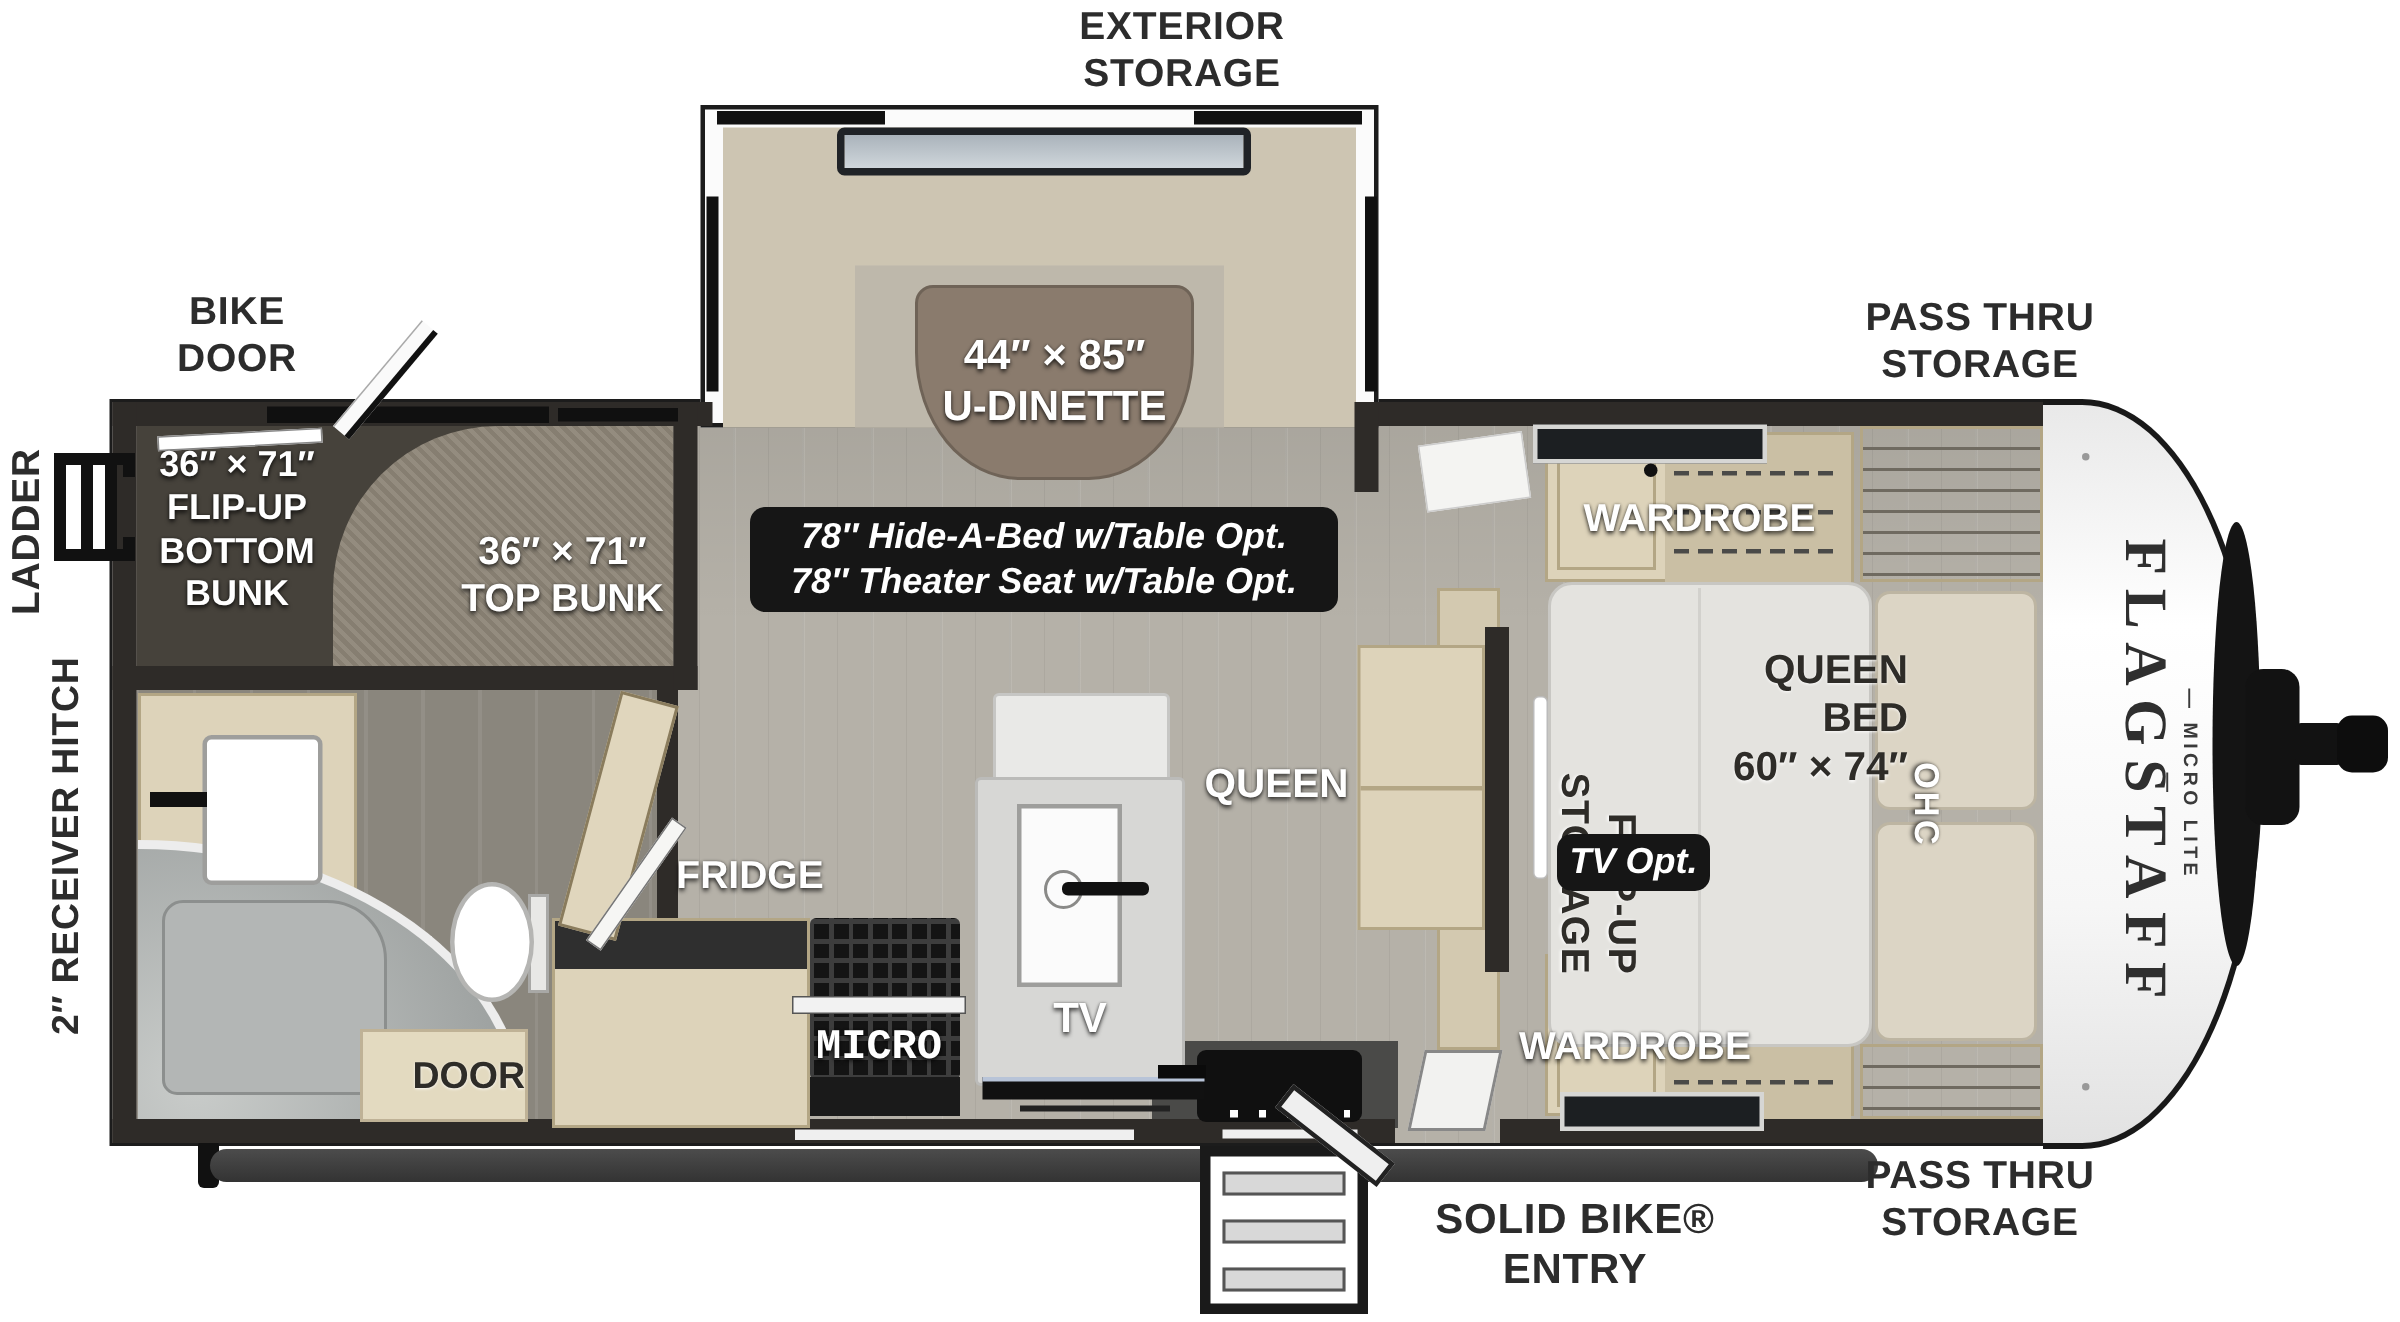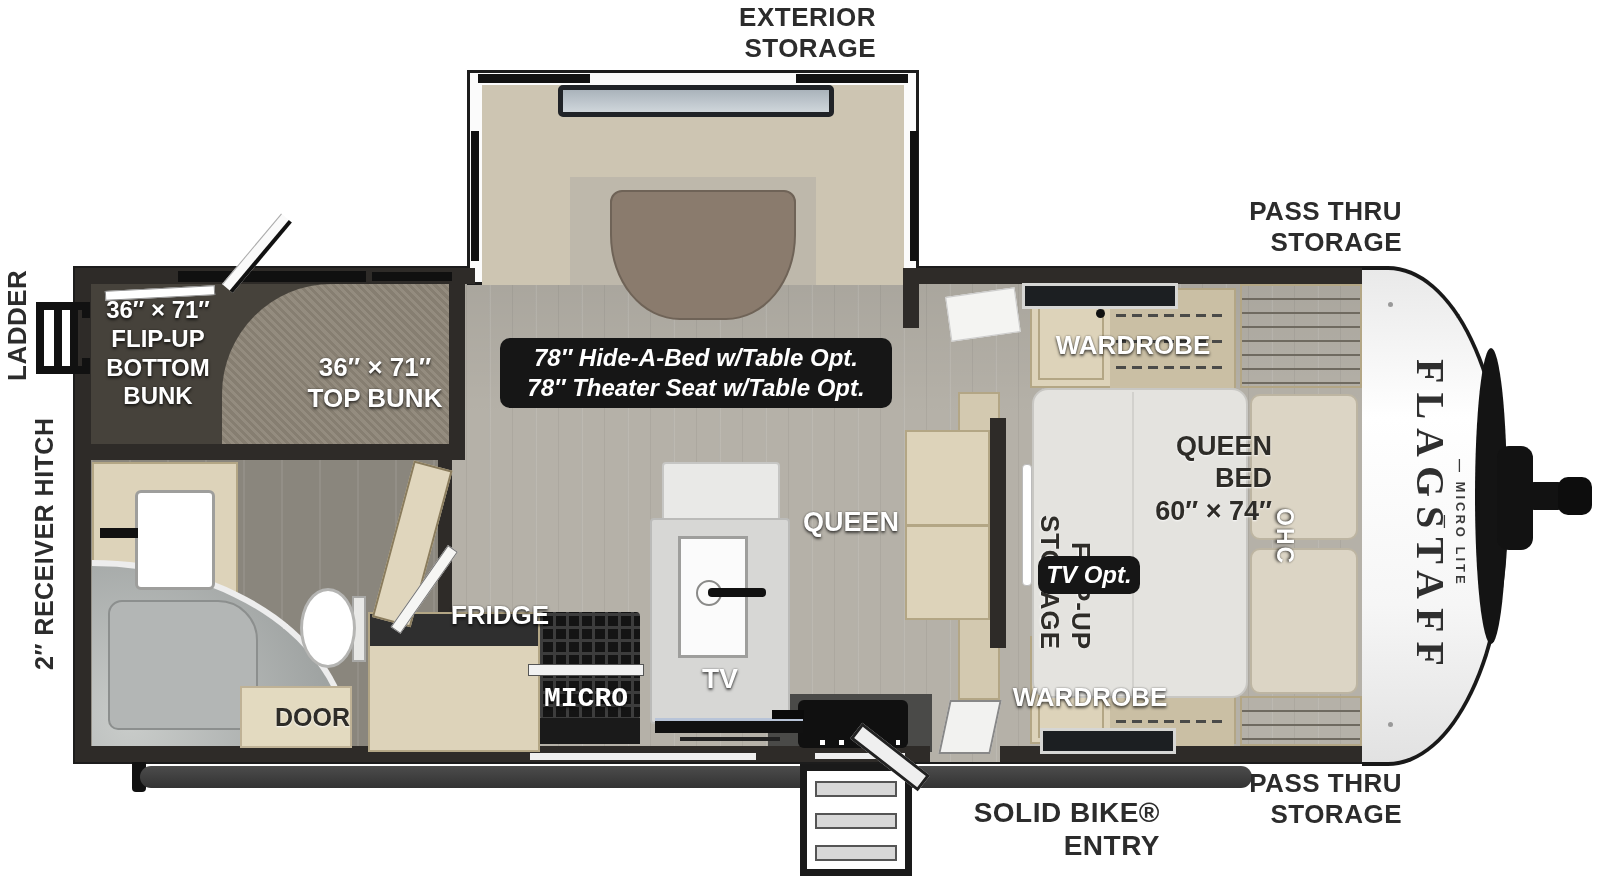--- a/index.html
+++ b/index.html
@@ -1,20 +1,20 @@
 <!DOCTYPE html>
 <html><head>
 <meta charset="utf-8">
 <style>
   html,body{margin:0;padding:0;background:#ffffff;}
   .stage{position:relative;width:1600px;height:881px;background:#ffffff;overflow:hidden;
          font-family:"Liberation Sans", sans-serif;}
   .abs{position:absolute;box-sizing:border-box;}
   
-  .lbl-ext{color:#2c2c2c;font-weight:bold;text-align:right;white-space:pre-line;
+  .lbl-ext{color:#2c2c2c;font-weight:bold;text-align:center;white-space:pre-line;
            line-height:1.18;letter-spacing:.5px;z-index:9;}
   .lbl-int{color:#ffffff;font-weight:bold;text-align:center;white-space:pre-line;line-height:1.2;
            text-shadow:0 2px 3px rgba(0,0,0,.65),0 0 2px rgba(0,0,0,.45);z-index:8;}
   .lbl-dark{color:#2e2c28;font-weight:bold;text-align:right;white-space:pre-line;line-height:1.2;
            text-shadow:0 1px 2px rgba(255,255,255,.85);z-index:8;}
   .vrot{writing-mode:vertical-rl;transform:rotate(180deg);} 
   .vcw{writing-mode:vertical-rl;}                            
   .badge{background:#161616;color:#fff;font-weight:bold;font-style:italic;text-align:center;
          white-space:pre-line;border-radius:10px;z-index:10;line-height:1.25;
          display:flex;align-items:center;justify-content:center;}
@@ -38,20 +38,22 @@
   .win-frame{background:#1c1f22;border:3px solid #d6d6d4;z-index:6;}
   .win-white{background:#efefef;z-index:6;}
 </style>
 </head>
 <body>
 
 <div class="stage">
 
   <div class="abs lbl-ext" style="left:700px;top:2px;width:176px;font-size:26px;">EXTERIOR
 STORAGE</div>
+  <div class="abs lbl-ext" style="left:110px;top:192px;width:96px;font-size:26px;">BIKE
+DOOR</div>
   <div class="abs lbl-ext" style="left:1238px;top:196px;width:164px;font-size:26px;">PASS THRU
 STORAGE</div>
   <div class="abs lbl-ext" style="left:1238px;top:768px;width:164px;font-size:26px;">PASS THRU
 STORAGE</div>
   <div class="abs lbl-ext vrot" style="left:2px;top:270px;height:168px;width:34px;font-size:26px;">LADDER</div>
   <div class="abs lbl-ext vrot" style="left:30px;top:418px;height:292px;width:34px;font-size:25px;">2″ RECEIVER HITCH</div>
   <div class="abs lbl-ext" style="left:940px;top:796px;width:220px;font-size:28px;">SOLID BIKE®
 ENTRY</div>
 
   <div class="abs" style="left:36px;top:302px;width:52px;height:72px;border-top:8px solid #111;border-bottom:8px solid #111;border-left:8px solid #111;z-index:7;">
@@ -66,20 +68,22 @@
     <div class="abs" style="left:326px;top:1px;width:112px;height:9px;background:#111;"></div>
     <div class="abs" style="left:12px;top:12px;width:422px;height:200px;background:#cdc5b2;">
       <div class="abs" style="left:88px;top:92px;width:246px;height:108px;background:#beb8ab;"></div>
     </div>
     <div class="abs" style="left:88px;top:12px;width:276px;height:32px;background:linear-gradient(180deg,#aab3bb,#cfd6db);border:5px solid #202327;border-radius:5px;z-index:4;"></div>
     <div class="abs win-dark" style="left:1px;top:58px;width:8px;height:130px;"></div>
     <div class="abs win-dark" style="left:440px;top:58px;width:8px;height:130px;"></div>
   </div>
 
   <div class="abs" style="left:610px;top:190px;width:186px;height:130px;background:#8a7b6d;border:2px solid #6f6357;border-radius:12px 12px 70px 70px / 12px 12px 85px 85px;z-index:7;"></div>
+  <div class="abs lbl-int" style="left:610px;top:220px;width:186px;font-size:28px;z-index:8;">44″ × 85″
+U-DINETTE</div>
 
   <div class="abs floor-main" style="left:75px;top:268px;width:1300px;height:494px;outline:2px solid #1c1c1c;"></div>
 
   <div class="abs bunkroom" style="left:91px;top:284px;width:358px;height:160px;"></div>
   <div class="abs carpet" style="left:222px;top:284px;width:227px;height:172px;"></div>
   <div class="abs" style="left:105px;top:288px;width:110px;height:10px;background:#fff;border:1px solid #888;transform:rotate(-3deg);z-index:4;"></div>
   <div class="abs floor-bath" style="left:91px;top:460px;width:361px;height:286px;"></div>
 
   <div class="abs wall" style="left:75px;top:268px;width:400px;height:16px;"></div>
   <div class="abs wall" style="left:911px;top:268px;width:464px;height:16px;"></div>
@@ -117,21 +121,21 @@
   <div class="abs" style="left:352px;top:596px;width:14px;height:66px;background:#e8e8e6;border:2px solid #a8a8a6;z-index:5;"></div>
   <div class="abs" style="left:300px;top:588px;width:56px;height:80px;background:#fff;border:3px solid #b5b5b3;border-radius:50%;z-index:5;"></div>
   <div class="abs wood-lt" style="left:240px;top:686px;width:112px;height:62px;z-index:5;"></div>
   <div class="abs lbl-dark" style="left:242px;top:702px;width:108px;font-size:25px;z-index:8;">DOOR</div>
   <div class="abs" style="left:448px;top:545px;width:12px;height:100px;background:#f6f6f4;border:1px solid #777;transform:rotate(35deg);transform-origin:top left;z-index:6;"></div>
 
   <div class="abs wood" style="left:368px;top:612px;width:172px;height:140px;z-index:5;">
     <div class="abs" style="left:0;top:0;width:100%;height:32px;background:#2f2f2f;"></div>
   </div>
   <div class="abs" style="left:372px;top:455px;width:40px;height:162px;background:#e0d6bd;border:2px solid #8a7c5d;transform:rotate(15deg);transform-origin:bottom left;z-index:5;"></div>
-  <div class="abs lbl-int" style="left:438px;top:568px;width:124px;font-size:26px;margin-top:32px;">FRIDGE</div>
+  <div class="abs lbl-int" style="left:438px;top:568px;width:124px;font-size:26px;">FRIDGE</div>
 
   <div class="abs" style="left:540px;top:612px;width:100px;height:108px;background:#141414;border-radius:4px;z-index:5;
        background-image:repeating-linear-gradient(0deg,#3d3d3d 0 3px,rgba(0,0,0,0) 3px 13px),repeating-linear-gradient(90deg,#3d3d3d 0 3px,rgba(0,0,0,0) 3px 13px);"></div>
   <div class="abs" style="left:528px;top:664px;width:116px;height:12px;background:#f2f2f2;border:1px solid #555;z-index:6;"></div>
   <div class="abs" style="left:540px;top:718px;width:100px;height:26px;background:#1a1a1a;z-index:5;"></div>
   <div class="abs lbl-int" style="left:526px;top:682px;width:120px;font-size:28px;font-family:Liberation Mono, monospace;">MICRO</div>
 
   <div class="abs" style="left:662px;top:462px;width:118px;height:62px;background:#e9e9e7;border:2px solid #c6c6c4;border-radius:4px;z-index:4;"></div>
   <div class="abs" style="left:650px;top:518px;width:140px;height:206px;background:#d7d7d5;border:2px solid #bbbbb9;border-radius:4px;z-index:5;">
     <div class="abs" style="left:26px;top:16px;width:70px;height:122px;background:#fbfbfb;border:3px solid #9e9e9c;"></div>

